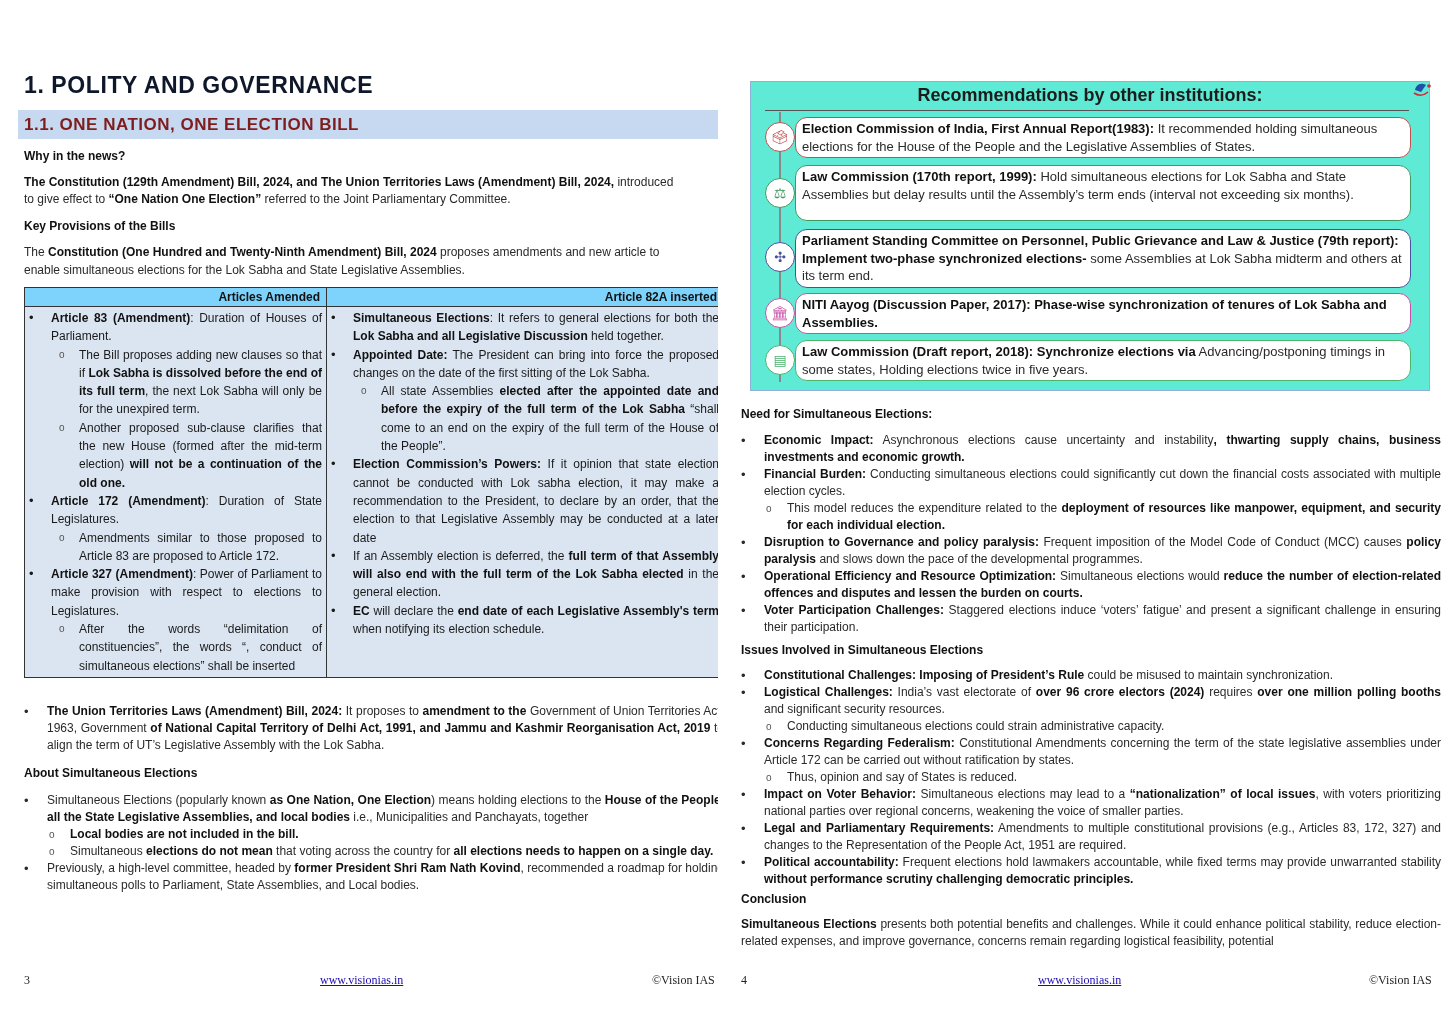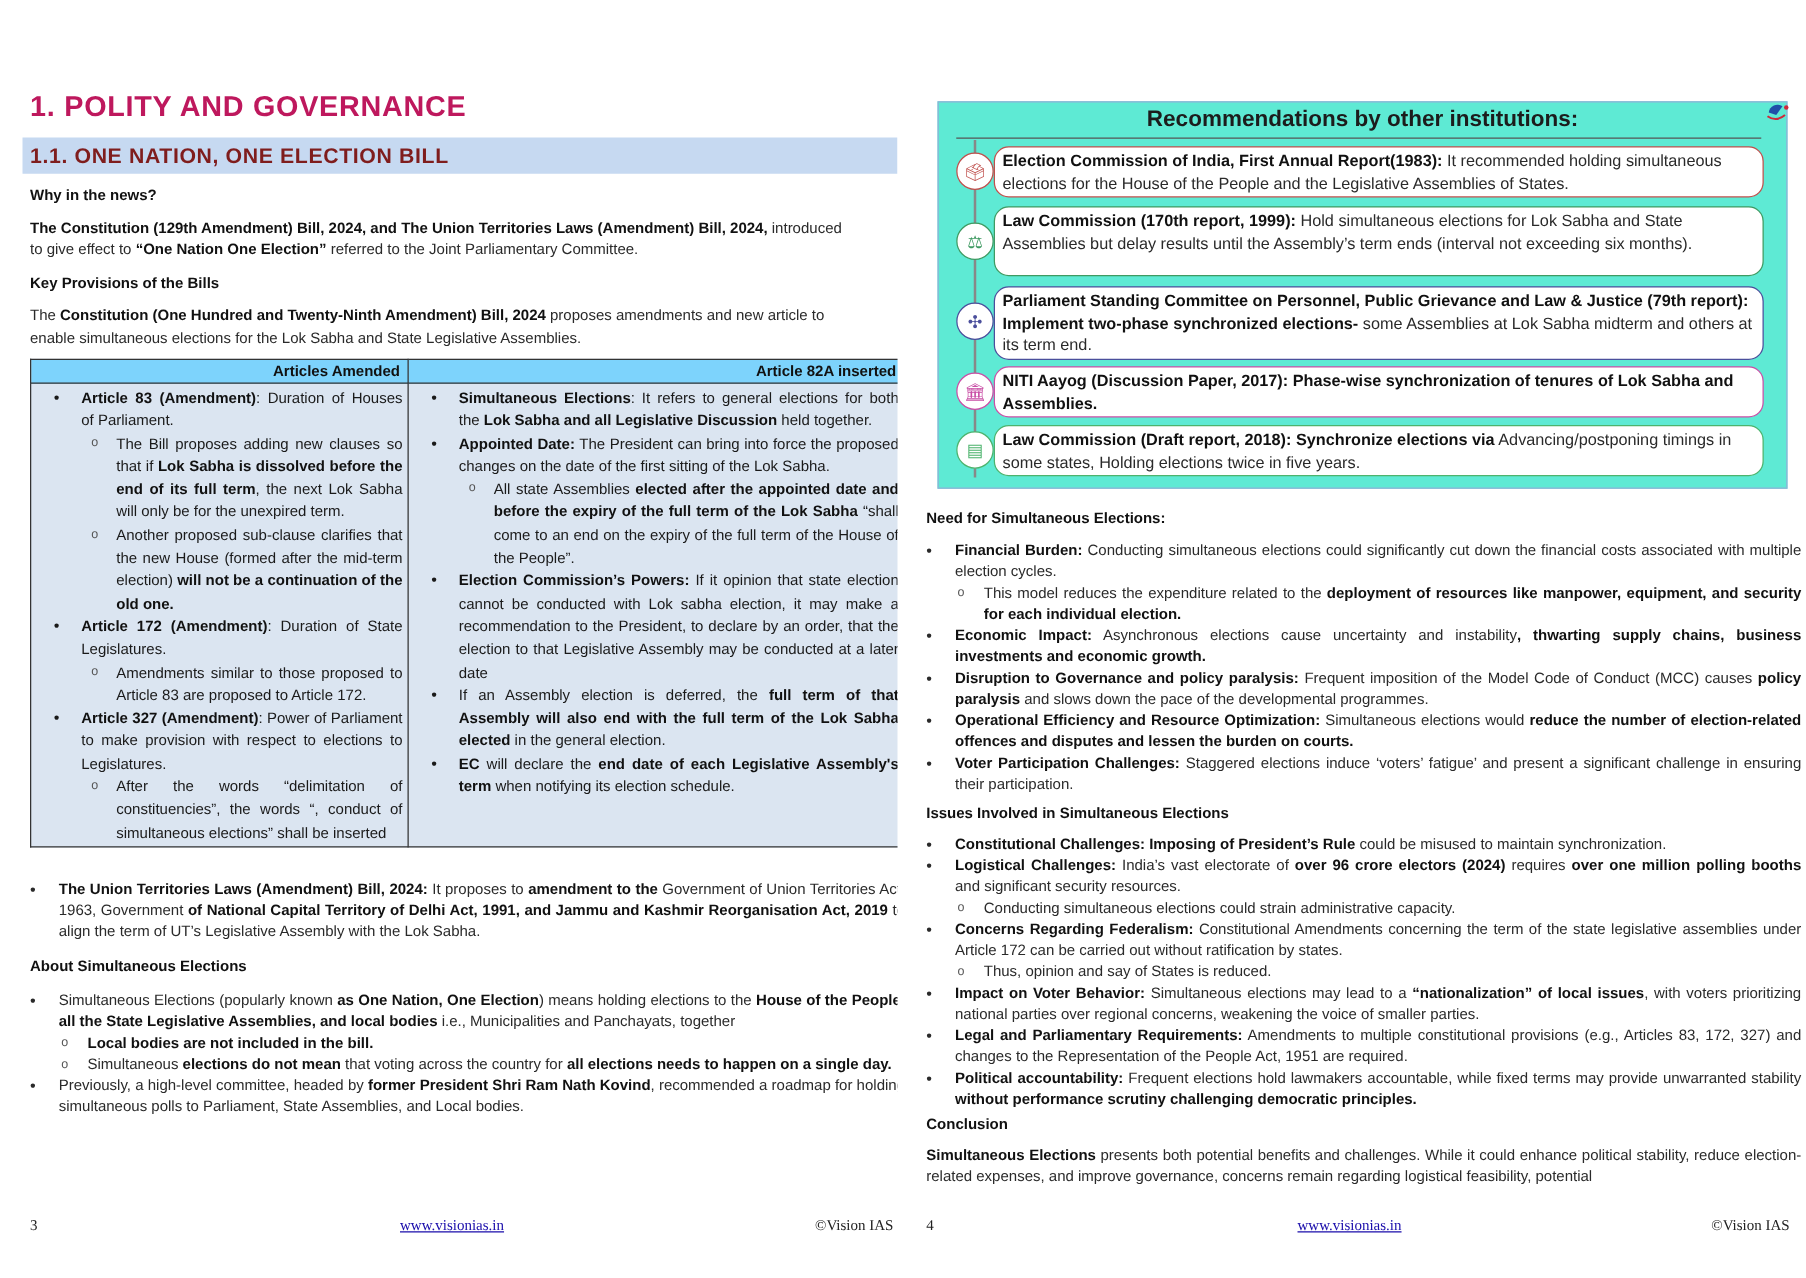--- a/index.html
+++ b/index.html
@@ -3,29 +3,29 @@
 <meta charset="utf-8">
 <style>
   * { box-sizing: border-box; margin: 0; padding: 0; }
   html, body { width: 1445px; height: 1022px; background: #fff; overflow: hidden; }
   body { font-family: "Liberation Sans", sans-serif; color: #1a1a1a; position: relative; }
   b { font-weight: bold; color: #111; }
   .page { position: absolute; top: 0; height: 1022px; overflow: hidden; }
   #page-left { left: 0; width: 718px; }
   #page-right { left: 737px; width: 708px; }
 
-  .h1 { position: absolute; left: 24px; top: 72px; font-size: 23px; font-weight: bold; letter-spacing: 0.6px; color: #be185d; white-space: nowrap; }
+  .h1 { position: absolute; left: 24px; top: 72px; font-size: 23px; font-weight: bold; letter-spacing: 0.6px; color: #0f172a; white-space: nowrap; }
   .h2 { position: absolute; left: 18px; top: 110px; width: 700px; height: 29px; background: #c6d9f1; font-size: 17px; font-weight: bold; letter-spacing: 0.5px; padding: 5px 0 0 6px; color: #7f1d1d; white-space: nowrap; }
   .txt { position: absolute; font-size: 12px; line-height: 17.5px; color: #2a2a2a; white-space: nowrap; }
   .sub { font-weight: bold; color: #111; }
   .just { white-space: normal; text-align: justify; }
 
   table.prov { position: absolute; left: 24px; top: 287px; width: 700px; border-collapse: collapse; background: #dbe5f1; font-size: 12px; }
   table.prov th { background: #7dd3fc; font-weight: bold; text-align: right; padding: 1px 6px; border: 1.5px solid #333; height: 19px; color:#111; }
-  table.prov td { vertical-align: top; border: 1.5px solid #333; padding: 2px 4px 2px 14px; }
+  table.prov td { vertical-align: top; border: 1.5px solid #333; padding: 2px 4px 2px 0; }
   .col1 { width: 302px; }
   ul.b1 { list-style: none; }
   ul.b1 > li { position: relative; padding-left: 26px; line-height: 18.3px; text-align: justify; }
   ul.b1 > li::before { content: "•"; position: absolute; left: 4px; top: 0; font-size: 13px; }
   ul.b2 { list-style: none; }
   ul.b2 > li { position: relative; padding-left: 28px; line-height: 18.3px; text-align: justify; }
   ul.b2 > li::before { content: "o"; position: absolute; left: 8px; top: 0; font-size: 10px; color: #555; }
 
   .bul { position: absolute; font-size: 12px; line-height: 17px; color: #2a2a2a; }
   .bul ul.b1 > li { line-height: 17px; padding-left: 23px; }
@@ -150,26 +150,26 @@
   <svg class="logo" viewBox="0 0 22 18">
     <path d="M4 9 A7 7 0 0 1 15 4 L10 11 Z" fill="#1f4fa8"></path>
     <path d="M3 12 Q10 17 17 11" stroke="#d0283a" stroke-width="1.6" fill="none"></path>
     <circle cx="18" cy="5" r="1.8" fill="#d0283a"></circle>
   </svg>
 
   <div class="txt sub" style="left:4px;top:406px;">Need for Simultaneous Elections:</div>
 
   <div class="bul" style="left:4px;top:432px;width:700px;">
     <ul class="b1">
+      <li><b>Economic Impact:</b><span> Asynchronous elections cause uncertainty and instability</span><b>, thwarting supply chains, business investments and economic growth.</b></li>
       <li><b>Financial Burden:</b><span> Conducting simultaneous elections could significantly cut down the financial costs associated with multiple election cycles.</span>
         <ul class="b2">
             <li><span>This model reduces the expenditure related to the </span><b>deployment of resources like manpower, equipment, and security for each individual election.</b></li>
           </ul>
       </li>
-      <li><b>Economic Impact:</b><span> Asynchronous elections cause uncertainty and instability</span><b>, thwarting supply chains, business investments and economic growth.</b></li>
       <li><b>Disruption to Governance and policy paralysis:</b><span> Frequent imposition of the Model Code of Conduct (MCC) causes </span><b>policy paralysis</b><span> and slows down the pace of the developmental programmes.</span></li>
       <li><b>Operational Efficiency and Resource Optimization:</b><span> Simultaneous elections would </span><b>reduce the number of election-related offences and disputes and lessen the burden on courts.</b></li>
       <li><b>Voter Participation Challenges:</b><span> Staggered elections induce ‘voters’ fatigue’ and present a significant challenge in ensuring their participation.</span></li>
     </ul>
   </div>
 
   <div class="txt sub" style="left:4px;top:642px;">Issues Involved in Simultaneous Elections</div>
 
   <div class="bul" style="left:4px;top:667px;width:700px;">
     <ul class="b1">

